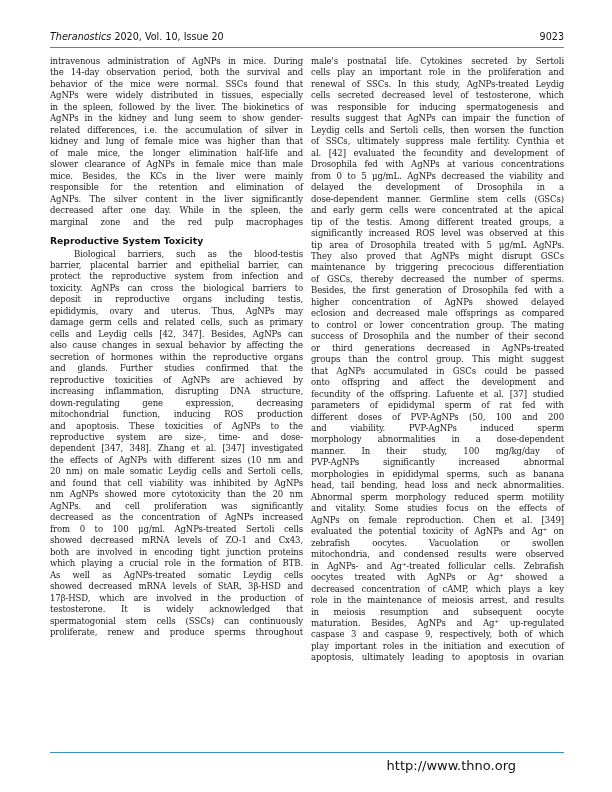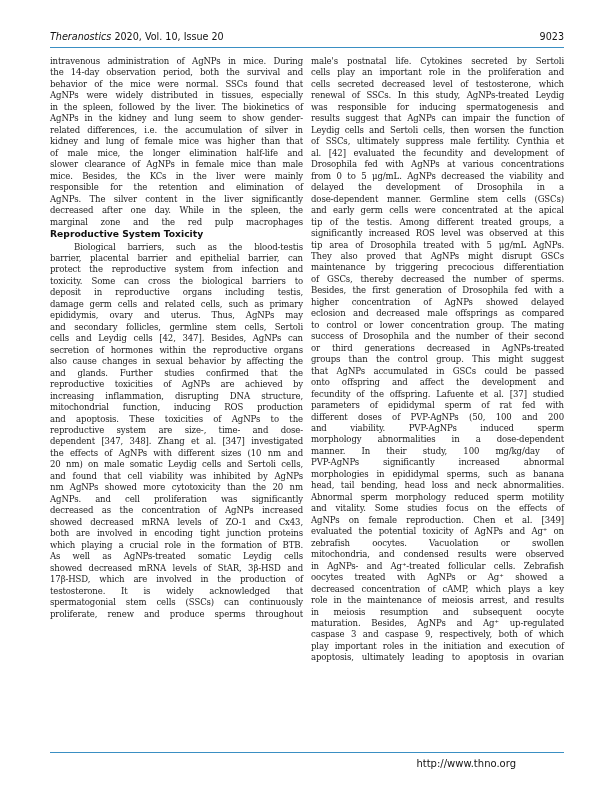--- a/index.html
+++ b/index.html
@@ -10,36 +10,36 @@
     font-family: "DejaVu Sans", sans-serif; font-size: 9.6px; color: #111;
   }
   .header .journal { position: absolute; left: 0; top: 0; }
   .header .journal i { font-style: italic; }
   .header .pageno { position: absolute; right: 0; top: 0; }
   .rule { position: absolute; left: 50px; width: 514px; height: 0; border-top: 1.5px solid #3a8fc3; }
   .rule.top { top: 47px; }
   .rule.bottom { top: 752px; }
   .footer {
     position: absolute; right: 48px; top: 758px;
-    font-family: "DejaVu Sans", sans-serif; font-size: 10px; color: #111;
+    font-family: "DejaVu Sans", sans-serif; font-size: 13px; color: #111;
   }
   .col {
     position: absolute; top: 56px; width: 253px;
     font-family: "DejaVu Serif", serif; font-size: 8.55px; line-height: 11.48px; color: #1a1a1a;
   }
   .col.left { left: 50px; }
   .col.right { left: 311px; }
   .line {
     display: block; height: 11.48px; white-space: nowrap;
     text-align: justify; text-align-last: justify; letter-spacing: -0.12px;
   }
   .line.last { text-align-last: left; }
   .line.indent { padding-left: 24px; }
   .heading {
-    display: block; height: 11.48px; margin-bottom: 2px;
+    display: block; height: 11.48px; margin-top: 7px; margin-bottom: 2px;
     font-family: "DejaVu Sans", sans-serif; font-weight: bold; font-size: 9.2px; color: #111;
   }
 </style>
 </head>
 <body>
 
 <div class="page">
 
   <div class="header">
     <span class="journal"><i>Theranostics</i><span> 2020, Vol. 10, Issue 20</span></span>
@@ -63,58 +63,59 @@
         <span class="line">responsible for the retention and elimination of</span>
         <span class="line">AgNPs. The silver content in the liver significantly</span>
         <span class="line">decreased after one day. While in the spleen, the</span>
         <span class="line">marginal zone and the red pulp macrophages</span>
       </div>
       <div class="heading">Reproductive System Toxicity</div>
       <div>
         <span class="line indent">Biological barriers, such as the blood-testis</span>
         <span class="line">barrier, placental barrier and epithelial barrier, can</span>
         <span class="line">protect the reproductive system from infection and</span>
-        <span class="line">toxicity. Some can cross the biological barriers to</span>
+        <span class="line">toxicity. AgNPs can cross the biological barriers to</span>
         <span class="line">deposit in reproductive organs including testis,</span>
+        <span class="line">epididymis, ovary and uterus. Thus, AgNPs may</span>
         <span class="line">damage germ cells and related cells, such as primary</span>
-        <span class="line">epididymis, ovary and uterus. Thus, AgNPs may</span>
-        <span class="line">and secondary follicles, germline stem cells, Sertoli</span>
         <span class="line">cells and Leydig cells [42, 347]. Besides, AgNPs can</span>
+        <span class="line">also cause changes in sexual behavior by affecting the</span>
         <span class="line">secretion of hormones within the reproductive organs</span>
-        <span class="line">also cause changes in sexual behavior by affecting the</span>
         <span class="line">and glands. Further studies confirmed that the</span>
         <span class="line">reproductive toxicities of AgNPs are achieved by</span>
         <span class="line">increasing inflammation, disrupting DNA structure,</span>
+        <span class="line">down-regulating gene expression, decreasing</span>
         <span class="line">mitochondrial function, inducing ROS production</span>
         <span class="line">and apoptosis. These toxicities of AgNPs to the</span>
         <span class="line">reproductive system are size-, time- and dose-</span>
         <span class="line">dependent [347, 348]. Zhang et al. [347] investigated</span>
         <span class="line">the effects of AgNPs with different sizes (10 nm and</span>
         <span class="line">20 nm) on male somatic Leydig cells and Sertoli cells,</span>
         <span class="line">and found that cell viability was inhibited by AgNPs</span>
         <span class="line">nm AgNPs showed more cytotoxicity than the 20 nm</span>
         <span class="line">AgNPs. and cell proliferation was significantly</span>
         <span class="line">decreased as the concentration of AgNPs increased</span>
+        <span class="line">from 0 to 100 μg/ml. AgNPs-treated Sertoli cells</span>
         <span class="line">showed decreased mRNA levels of ZO-1 and Cx43,</span>
         <span class="line">both are involved in encoding tight junction proteins</span>
         <span class="line">which playing a crucial role in the formation of BTB.</span>
         <span class="line">As well as AgNPs-treated somatic Leydig cells</span>
         <span class="line">showed decreased mRNA levels of StAR, 3β-HSD and</span>
         <span class="line">17β-HSD, which are involved in the production of</span>
         <span class="line">testosterone. It is widely acknowledged that</span>
         <span class="line">spermatogonial stem cells (SSCs) can continuously</span>
         <span class="line">proliferate, renew and produce sperms throughout</span>
       </div>
     </div>
   <div class="col right" id="col-right">
       <div>
         <span class="line">male's postnatal life. Cytokines secreted by Sertoli</span>
         <span class="line">cells play an important role in the proliferation and</span>
+        <span class="line">renewal of SSCs. In this study, AgNPs-treated Leydig</span>
         <span class="line">cells secreted decreased level of testosterone, which</span>
-        <span class="line">renewal of SSCs. In this study, AgNPs-treated Leydig</span>
         <span class="line">was responsible for inducing spermatogenesis and</span>
         <span class="line">results suggest that AgNPs can impair the function of</span>
         <span class="line">Leydig cells and Sertoli cells, then worsen the function</span>
         <span class="line">of SSCs, ultimately suppress male fertility. Cynthia et</span>
         <span class="line">al. [42] evaluated the fecundity and development of</span>
         <span class="line">Drosophila fed with AgNPs at various concentrations</span>
         <span class="line">from 0 to 5 μg/mL. AgNPs decreased the viability and</span>
         <span class="line">delayed the development of Drosophila in a</span>
         <span class="line">dose-dependent manner. Germline stem cells (GSCs)</span>
         <span class="line">and early germ cells were concentrated at the apical</span>

